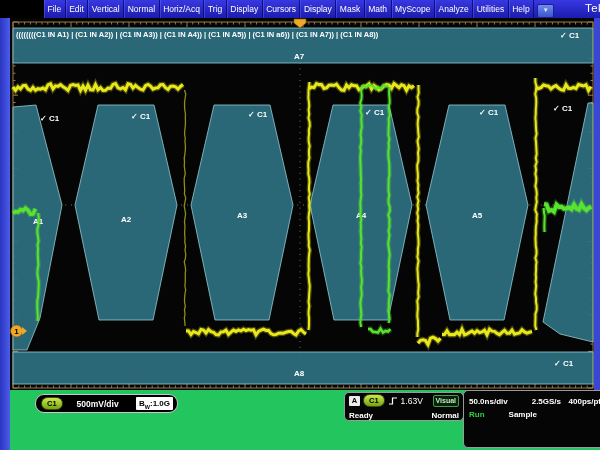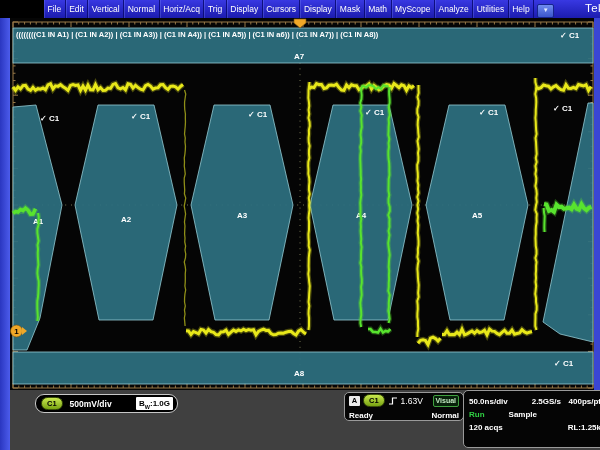--- a/index.html
+++ b/index.html
@@ -19,26 +19,26 @@
   .minbar{position:absolute;left:3px;bottom:2px;width:7px;height:2px;background:#fff;}
   .btn-close{position:absolute;left:580px;top:2px;width:16px;height:13px;border-radius:3px;
              background:linear-gradient(#f0806a,#bb2317);border:1px solid #77140d;color:#fff;
              font-size:9px;font-weight:bold;text-align:center;line-height:12px;}
   
   .chrome-left{position:absolute;left:0;top:18px;width:10px;height:432px;
                background:linear-gradient(90deg,#2a36c0,#4c5cec);}
   .chrome-right{position:absolute;left:594px;top:18px;width:6px;height:374px;background:#3a46d4;}
   .screen{position:absolute;left:10px;top:18px;width:584px;height:374px;background:#050505;}
   
-  .bottombar{position:absolute;left:10px;top:390px;width:590px;height:60px;background:#404040;}
+  .bottombar{position:absolute;left:10px;top:390px;width:590px;height:60px;background:#22c55e;}
   .ch-pill{position:absolute;left:25px;top:4px;width:141px;height:17px;border:1px solid #c8c8c8;
            border-radius:9px;background:#000;display:flex;align-items:center;}
   .c1-oval{background:linear-gradient(#c9e84e,#78a312);color:#000;font-size:7.5px;font-weight:bold;
            border-radius:7px;padding:0 5px;height:11px;line-height:11px;margin-left:5px;border:1px solid #3c520a;}
-  .scale-text{color:#fff;font-size:8.5px;font-weight:bold;margin-left:7px;}
+  .scale-text{color:#fff;font-size:8.5px;font-weight:bold;margin-left:14px;}
   .bw-box{margin-left:auto;margin-right:4px;background:#fff;color:#000;font-size:8px;font-weight:bold;
           padding:0 3px;height:13px;line-height:13px;border-radius:1px;}
   .bw-box sub{font-size:5.5px;}
   .trig-box{position:absolute;left:334px;top:2px;width:120px;height:29px;border:1px solid #9a9a9a;
             border-radius:5px;background:#050505;padding:1px 4px;box-sizing:border-box;}
   .trig-row{display:flex;align-items:center;gap:3px;height:13px;}
   .a-badge{background:#ececec;color:#000;width:11px;height:10px;font-size:7.5px;font-weight:bold;
            text-align:center;line-height:10px;border-radius:1px;}
   .lvl{color:#fff;font-size:8.5px;font-weight:normal;}
   .visual-badge{margin-left:auto;border:1px solid #3fa03f;color:#c4eac4;font-size:7px;font-weight:bold;
@@ -496,20 +496,16 @@
     <div class="horiz-box">
       <div class="h-row">
         <span>50.0ns/div</span>
         <span class="h-mid">2.5GS/s</span>
         <span class="h-right">400ps/pt</span>
       </div>
       <div class="h-row">
         <span class="run">Run</span>
         <span class="h-mid" style="">Sample</span>
       </div>
-      <div class="h-row">
-        <span>120 acqs</span>
-        <span class="h-right">RL:1.25k</span>
-      </div>
     </div>
 
   </div>
 </div>
 
 </body></html>

